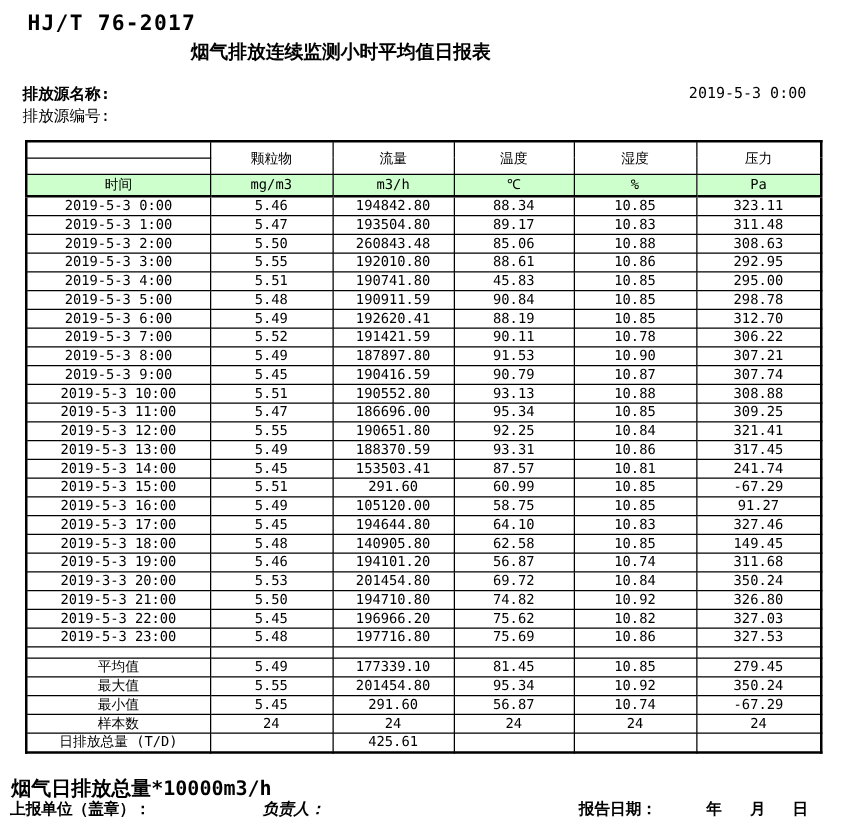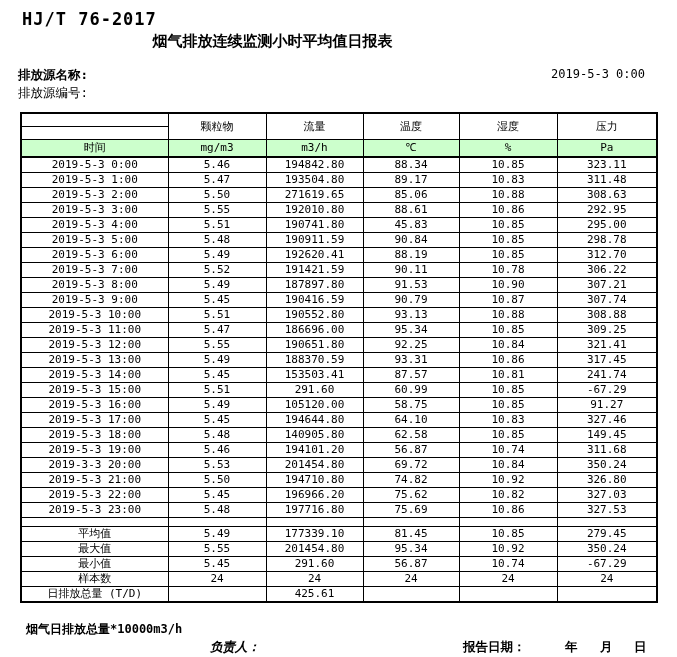--- a/index.html
+++ b/index.html
@@ -38,22 +38,22 @@
   tr.phead td { height: 13px; line-height: 13px; }
   tr.units td {
     background: var(--green, #ccffcc);
     border-bottom: 2px solid #000;
     height: 16px; line-height: 16px;
   }
   tr.empty-row td { height: 9px; }
   tr.datarow td, tr.sumrow td { height: 14px; }
 
   .note-line {
-    position: absolute; top: 621px; left: 26px;
-    font-weight: bold; font-size: 12px;
+    position: absolute; top: 621px; left: 9px;
+    font-weight: bold; font-size: 16px;
   }
   .sign-line {
     position: absolute; top: 639px; left: 0; width: 677px; height: 16px;
     font-weight: bold; font-size: 12.5px;
   }
   .sign-line span { position: absolute; top: 0; white-space: nowrap; }
   .pos-unit   { left: 8px; }
   .pos-resp   { left: 210px; font-style: italic; }
   .pos-report { left: 337px; margin-top: 46px; }
   .pos-rdate  { left: 463px; }
@@ -113,21 +113,21 @@
         <td>2019-5-3 1:00</td>
         <td>5.47</td>
         <td>193504.80</td>
         <td>89.17</td>
         <td>10.83</td>
         <td>311.48</td>
       </tr>
       <tr class="datarow">
         <td>2019-5-3 2:00</td>
         <td>5.50</td>
-        <td>271619.65</td>
+        <td>260843.48</td>
         <td>85.06</td>
         <td>10.88</td>
         <td>308.63</td>
       </tr>
       <tr class="datarow">
         <td>2019-5-3 3:00</td>
         <td>5.55</td>
         <td>192010.80</td>
         <td>88.61</td>
         <td>10.86</td>
@@ -343,19 +343,20 @@
         <td>425.61</td>
         <td></td>
         <td></td>
         <td></td>
       </tr>
     </tbody>
 </table>
 
 <div class="note-line">烟气日排放总量*10000m3/h</div>
 <div class="sign-line">
+  <span class="pos-unit">上报单位（盖章）：</span>
   <span class="pos-resp">负责人：</span>
   <span class="pos-report">报告人：</span>
   <span class="pos-rdate">报告日期：</span>
   <span class="pos-year">年</span>
   <span class="pos-month">月</span>
   <span class="pos-day">日</span>
 </div>
 
 </body></html>

